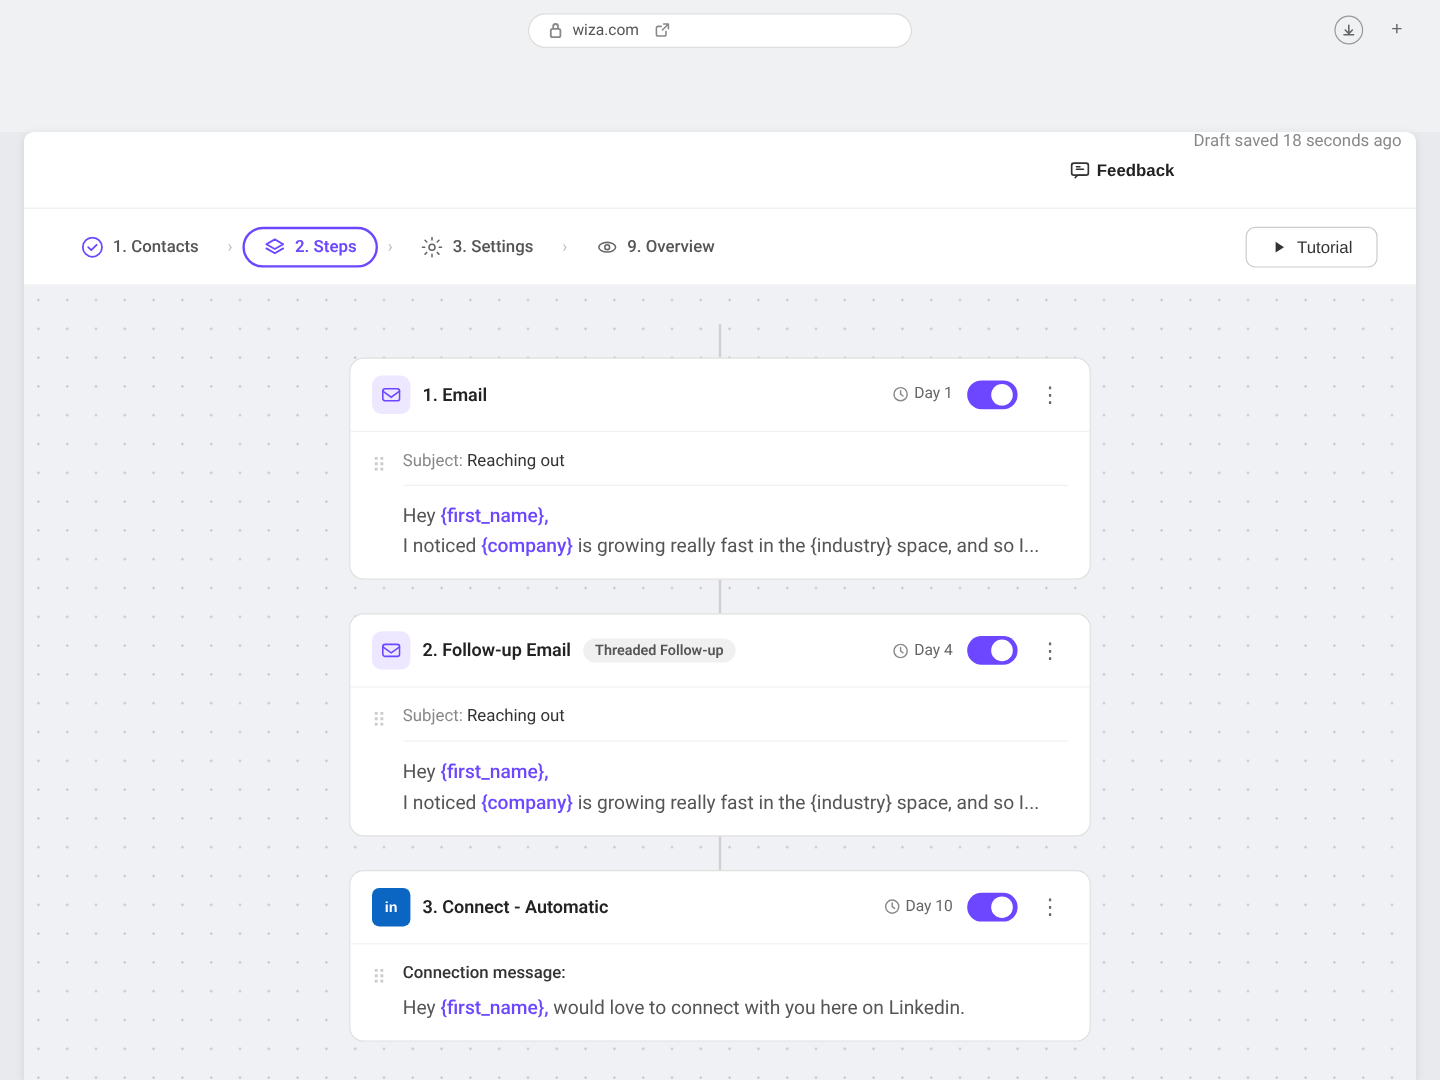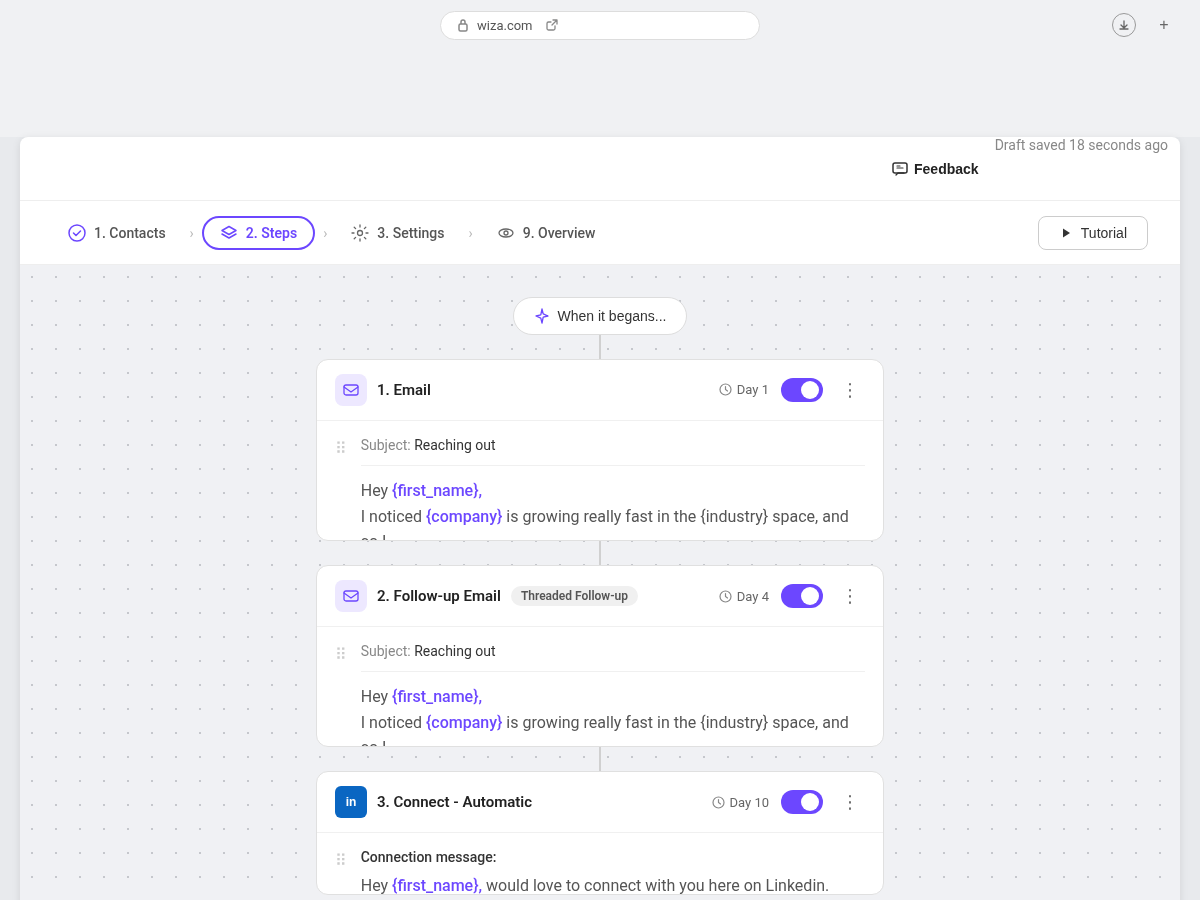--- a/index.html
+++ b/index.html
@@ -7,21 +7,21 @@
       font-family: -apple-system, BlinkMacSystemFont, 'Segoe UI', Roboto, sans-serif;
       background: #e8eaed;
       width: 1200px;
       height: 900px;
       overflow: hidden;
     }
 
     
     .browser-chrome {
       background: #f0f1f3;
-      height: 137px;
+      height: 110px;
       display: flex;
       flex-direction: column;
     }
     .browser-top {
       height: 50px;
       display: flex;
       align-items: center;
       justify-content: center;
       padding: 0 20px;
       position: relative;
@@ -187,21 +187,21 @@
       height: 28px;
       background: #d0d0d0;
       margin: 0 auto;
     }
 
     
     .step-card {
       background: white;
       border: 1.5px solid #e0e0e0;
       border-radius: 12px;
-      width: 568px;
+      width: 618px;
       overflow: hidden;
     }
     .step-card-header {
       display: flex;
       align-items: center;
       justify-content: space-between;
       padding: 14px 18px;
       border-bottom: 1px solid #f0f0f0;
     }
     .step-card-title {
@@ -436,28 +436,20 @@
           <triangle></triangle>
           <path d="M4 2.5l7 4.5-7 4.5V2.5z" fill="#333"></path>
         </svg>
       </span>
       <span>Tutorial</span>
     </button>
   </div>
 
   <div class="main-content">
 
-    <button class="when-begins-btn">
-      <span>
-        <svg width="16" height="16" viewBox="0 0 16 16" fill="none">
-          <path d="M8 1l1.2 4.8L14 8l-4.8 1.2L8 15l-1.2-4.8L2 8l4.8-1.2L8 1z" stroke="#6c47ff" stroke-width="1.3" fill="none" stroke-linejoin="round"></path>
-        </svg>
-      </span>
-      <span>When it begans...</span>
-    </button>
 
     <div class="connector"></div>
 
     <div class="step-card">
       <div class="step-card-header">
         <div class="step-card-title">
           <div class="step-card-icon email-icon">
             <svg width="16" height="16" viewBox="0 0 16 16" fill="none">
               <rect x="1" y="3" width="14" height="10" rx="2" stroke="#6c47ff" stroke-width="1.3" fill="none"></rect>
               <path d="M1 5l7 5 7-5" stroke="#6c47ff" stroke-width="1.3" stroke-linecap="round"></path>

